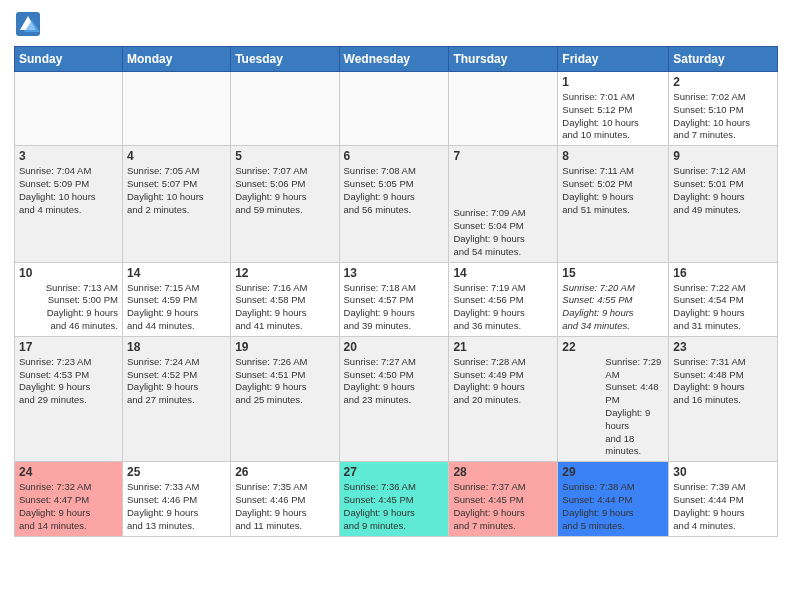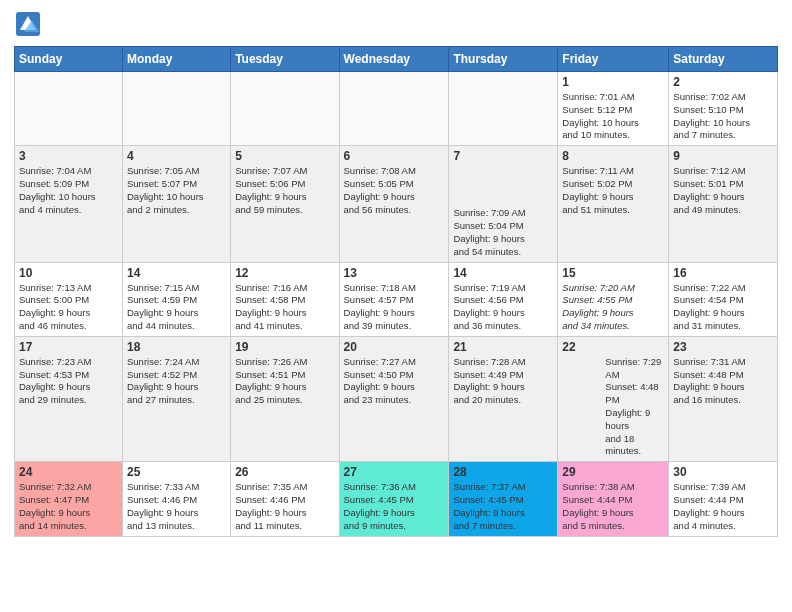--- a/index.html
+++ b/index.html
@@ -199,21 +199,21 @@
             <span class="day-num">9</span>
             <div class="day-info" style="white-space: pre-line;">Sunrise: 7:12 AM
 Sunset: 5:01 PM
 Daylight: 9 hours
 and 49 minutes.</div>
           </td>
         </tr>
         <tr>
           <td style="background: rgb(255, 255, 255);">
             <span class="day-num">10</span>
-            <div class="day-info" style="white-space: pre-line;">Sunrise: 7:13 AM
+            <div class="day-info" style="white-space: pre-line; text-align: right;">Sunrise: 7:13 AM
 Sunset: 5:00 PM
 Daylight: 9 hours
 and 46 minutes.</div>
           </td>
           <td style="background: rgb(255, 255, 255);">
             <span class="day-num">14</span>
             <div class="day-info" style="white-space: pre-line;">Sunrise: 7:15 AM
 Sunset: 4:59 PM
 Daylight: 9 hours
 and 44 minutes.</div>
@@ -327,28 +327,28 @@
 Daylight: 9 hours
 and 11 minutes.</div>
           </td>
           <td style="background: #5eead4;">
             <span class="day-num">27</span>
             <div class="day-info" style="white-space: pre-line;">Sunrise: 7:36 AM
 Sunset: 4:45 PM
 Daylight: 9 hours
 and 9 minutes.</div>
           </td>
-          <td style="background: #0ea5e9; margin-left: 28px;">
+          <td style="background: #fca5a5; margin-left: 28px;">
             <span class="day-num">28</span>
             <div class="day-info" style="white-space: pre-line;">Sunrise: 7:37 AM
 Sunset: 4:45 PM
 Daylight: 9 hours
 and 7 minutes.</div>
           </td>
-          <td style="background: #f9a8d4;">
+          <td style="background: #3b82f6;">
             <span class="day-num">29</span>
             <div class="day-info" style="white-space: pre-line;">Sunrise: 7:38 AM
 Sunset: 4:44 PM
 Daylight: 9 hours
 and 5 minutes.</div>
           </td>
           <td style="background: rgb(255, 255, 255);">
             <span class="day-num">30</span>
             <div class="day-info" style="white-space: pre-line;">Sunrise: 7:39 AM
 Sunset: 4:44 PM

